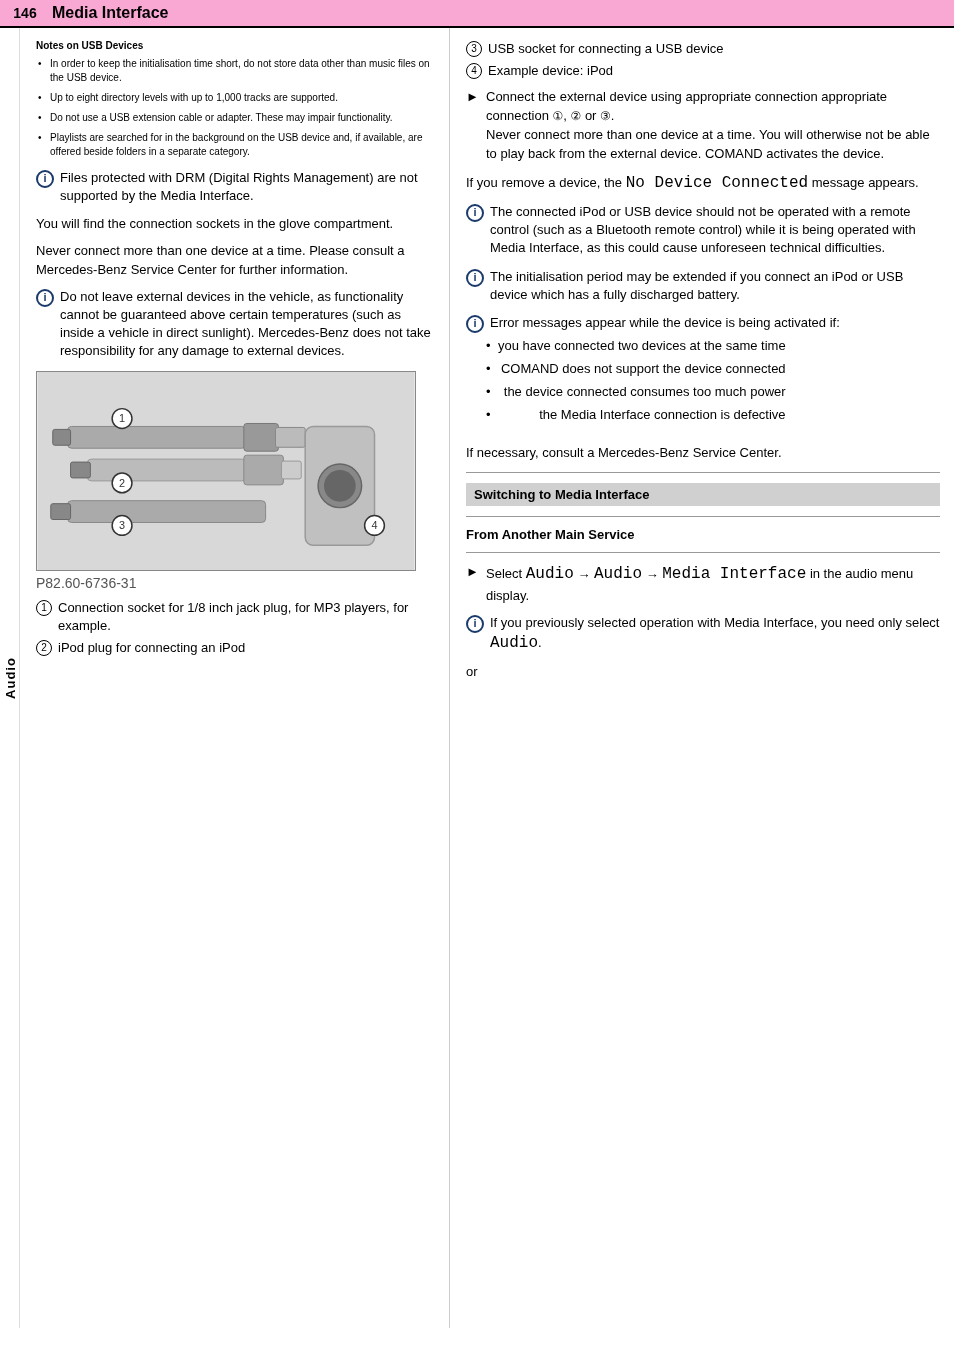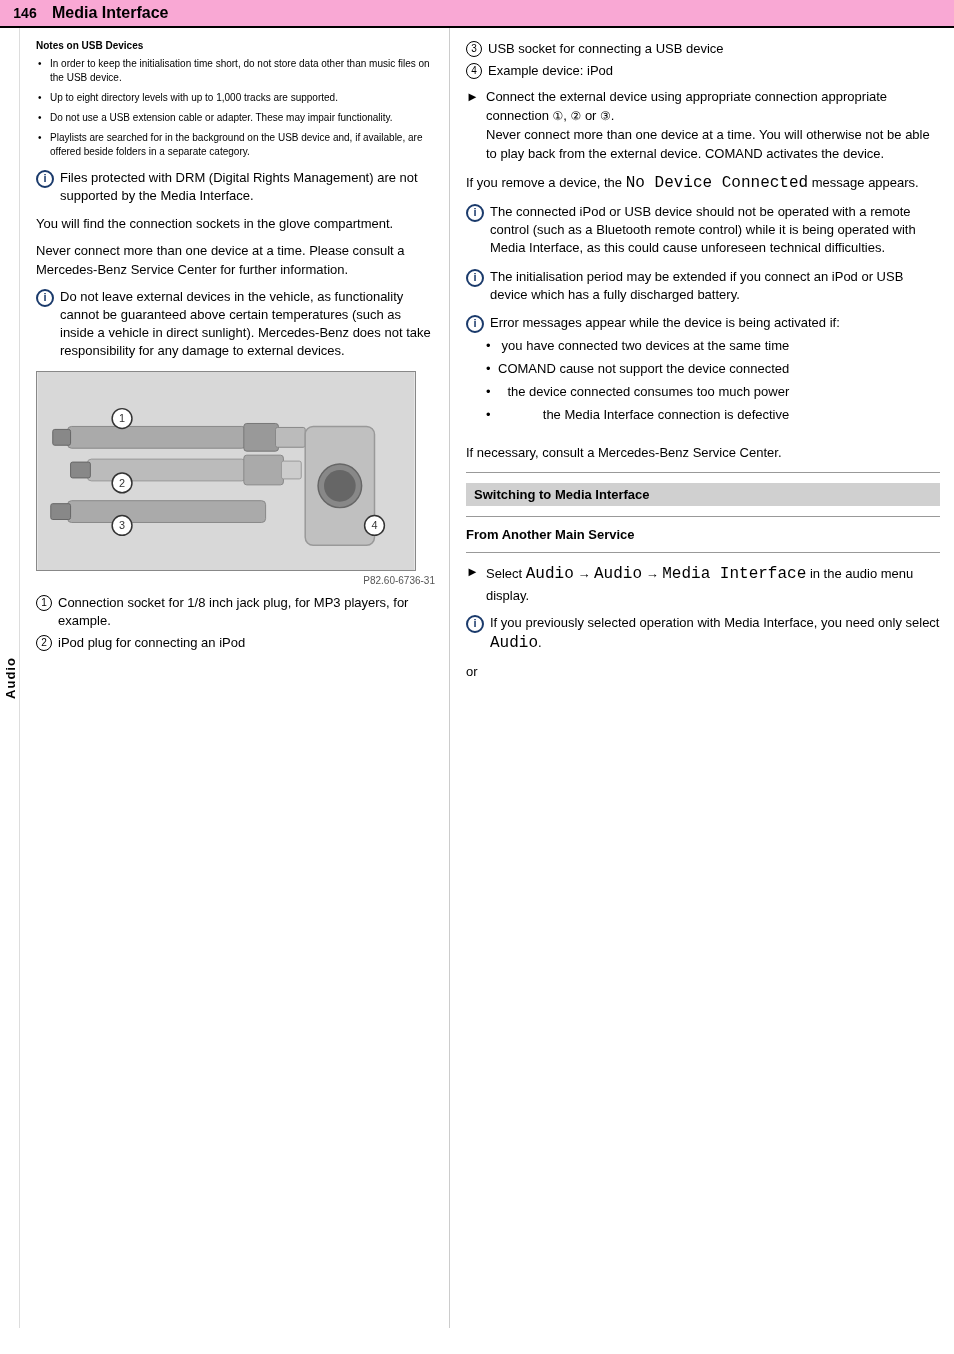--- a/index.html
+++ b/index.html
@@ -163,22 +163,22 @@
       justify-content: center;
       overflow: hidden;
     }
 
     .device-diagram {
       width: 100%;
       height: 100%;
     }
 
     .image-caption {
-      font-size: 10px;
-      text-align: right;
+      font-size: 14px;
+      text-align: left;
       color: #555;
       margin-bottom: 8px;
     }
 
     .numbered-list {
       list-style: none;
       padding: 0;
       margin: 0 0 8px 0;
     }
     .numbered-list li {
@@ -367,21 +367,21 @@
       <span>The initialisation period may be extended if you connect an iPod or USB device which has a fully discharged battery.</span>
     </div>
 
     <div class="info-block" style="align-items:flex-start; flex-direction: column;">
       <div style="display:flex; align-items:flex-start;">
         <span class="info-icon">i</span>
         <span>Error messages appear while the device is being activated if:</span>
       </div>
       <ul class="bullet-sub-list">
         <li>you have connected two devices at the same time</li>
-        <li>COMAND cause not support the device connected</li>
+        <li>COMAND does not support the device connected</li>
         <li>the device connected consumes too much power</li>
         <li>the Media Interface connection is defective</li>
       </ul>
     </div>
 
     <p class="para">If necessary, consult a Mercedes-Benz Service Center.</p>
 
     <hr class="divider-line">
 
     <div class="section-header">Switching to Media Interface</div>

